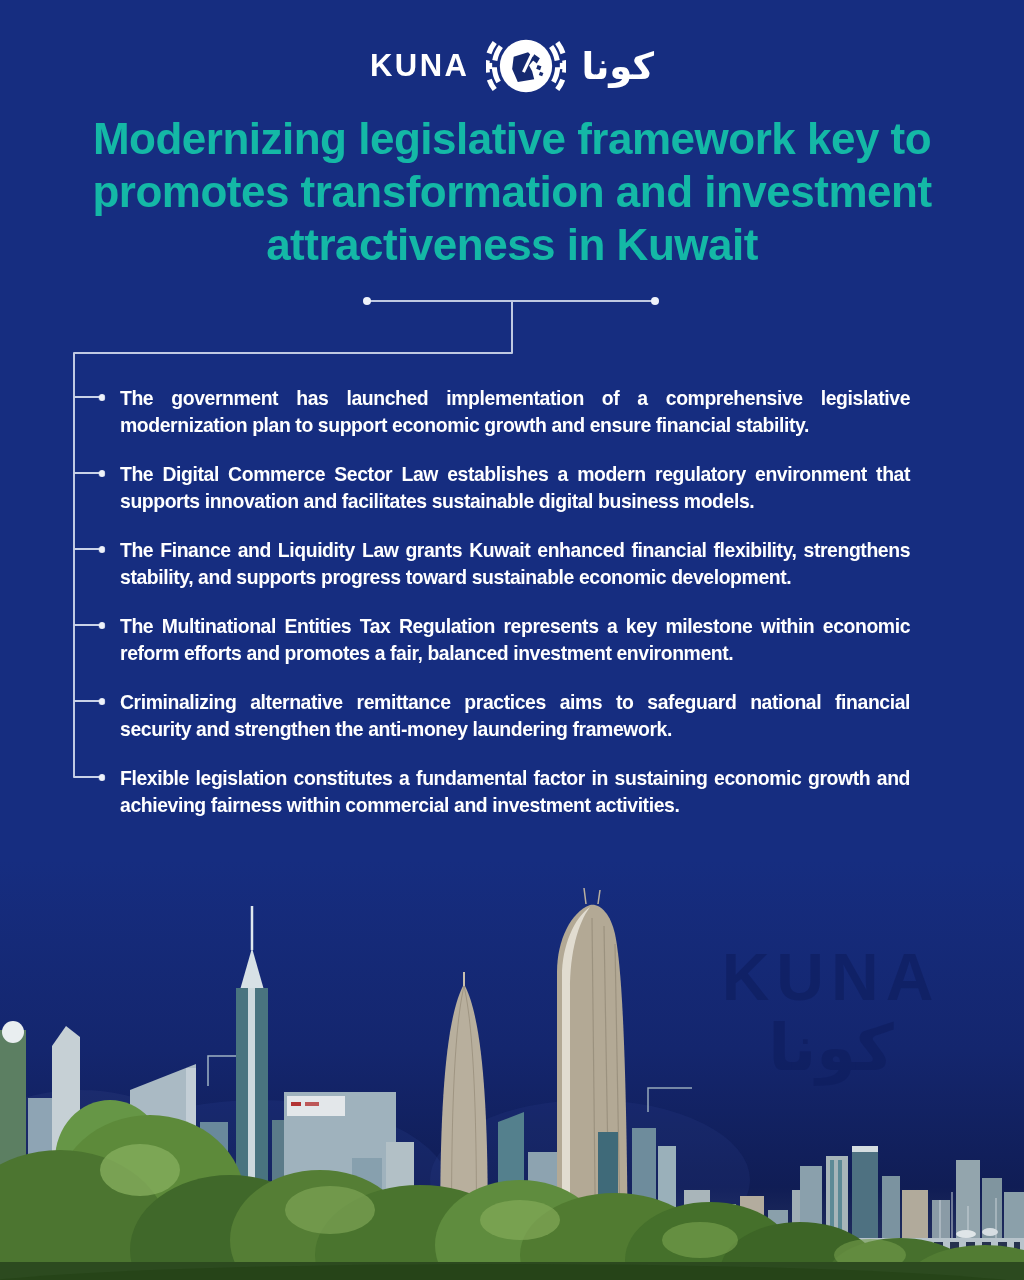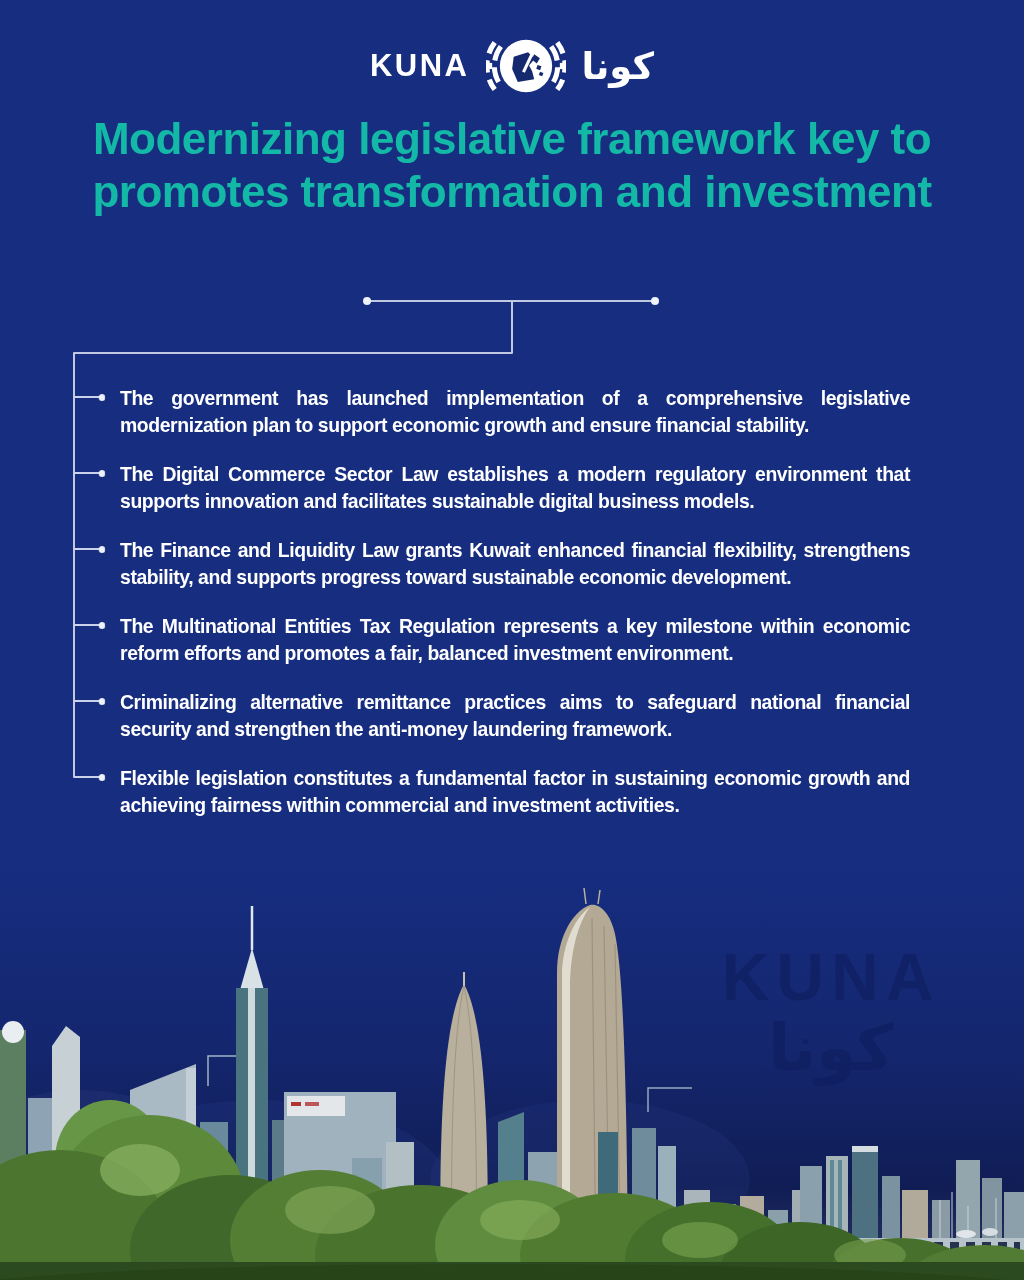--- a/index.html
+++ b/index.html
@@ -87,20 +87,21 @@
         <rect x="52" y="45" width="3.5" height="3.5" transform="rotate(20 53.7 46.7)"></rect>
       </g>
       <line x1="45.5" y1="26" x2="36.5" y2="45" stroke="#ffffff" stroke-width="3"></line>
     </svg>
     <span class="logo-arabic">كونا</span>
   </header>
 
   <h1 class="headline">
     <span>Modernizing legislative framework key to</span>
     <span>promotes transformation and investment</span>
+    <span>attractiveness in Kuwait</span>
   </h1>
 
   <svg class="connector" width="1024" height="1280" viewBox="0 0 1024 1280" aria-hidden="true">
     <g stroke="#c9d2e8" stroke-width="2" fill="none" stroke-linejoin="round" stroke-linecap="round" opacity="0.95">
       <line x1="367" y1="301" x2="655" y2="301"></line>
       <polyline id="spine" points="512,301 512,353 74,353 74,777"></polyline>
     </g>
     <circle cx="367" cy="301" r="4" fill="#eef2fa"></circle>
     <circle cx="655" cy="301" r="4" fill="#eef2fa"></circle>
   </svg>

